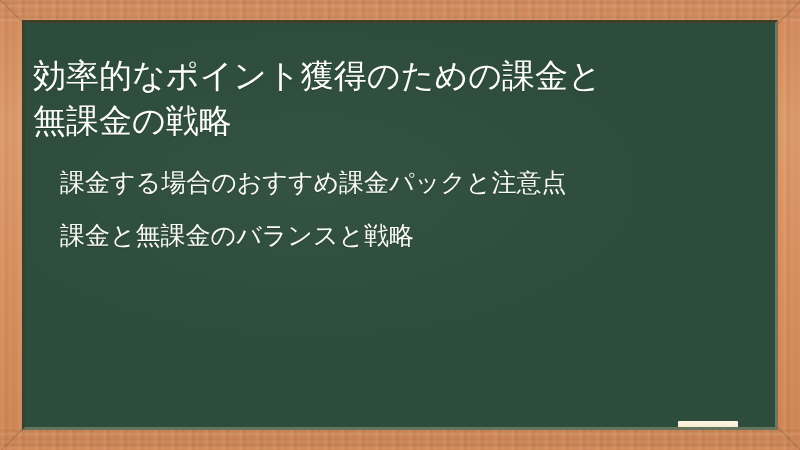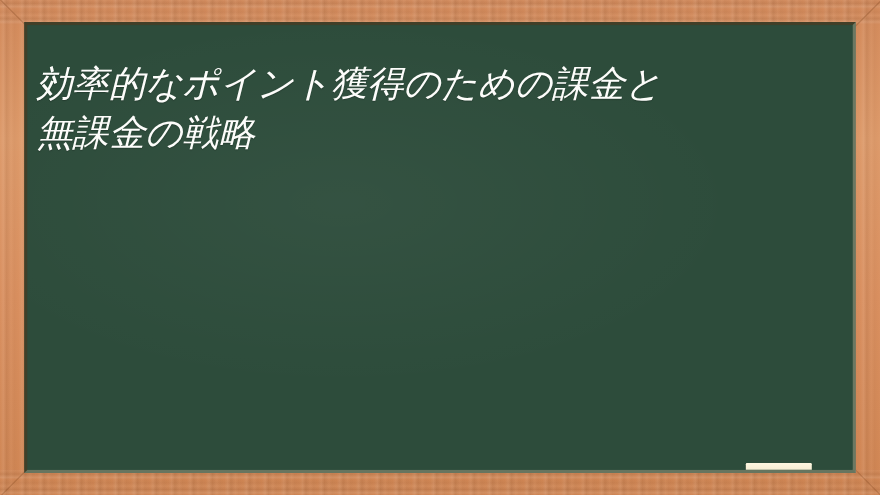--- a/index.html
+++ b/index.html
@@ -101,21 +101,20 @@
     left: 0;
     top: 0;
     right: 0;
     bottom: 0;
     background:
       radial-gradient(ellipse 70% 60% at 38% 40%,
         rgba(255,255,255,0.035) 0%,
         rgba(255,255,255,0.00) 70%),
       #2d4c3b;
     overflow: hidden;
-    font-style: italic;
   }
 
   
   #board-title {
     position: absolute;
     left: 8px;
     top: 8px;
     width: 726px;
     color: #fdfdfb;
     font-size: 33px;
@@ -169,19 +168,21 @@
   <div class="miter bl"></div>
   <div class="miter br"></div>
 
   <div id="board-bevel">
     <div id="chalkboard">
 
       <h1 id="board-title">効率的なポイント獲得のための課金と
 無課金の戦略</h1>
 
       <ul id="topic-list">
+        <li>課金する場合のおすすめ課金パックと注意点</li>
+        <li>課金と無課金のバランスと戦略</li>
       </ul>
 
       <div id="chalk-stick"></div>
 
     </div>
   </div>
 </div>
 
 </body></html>

